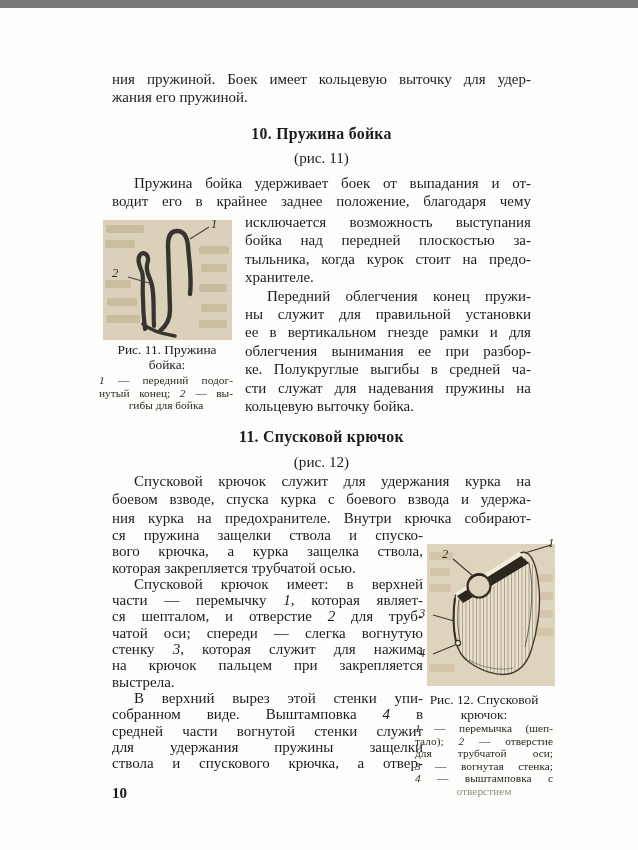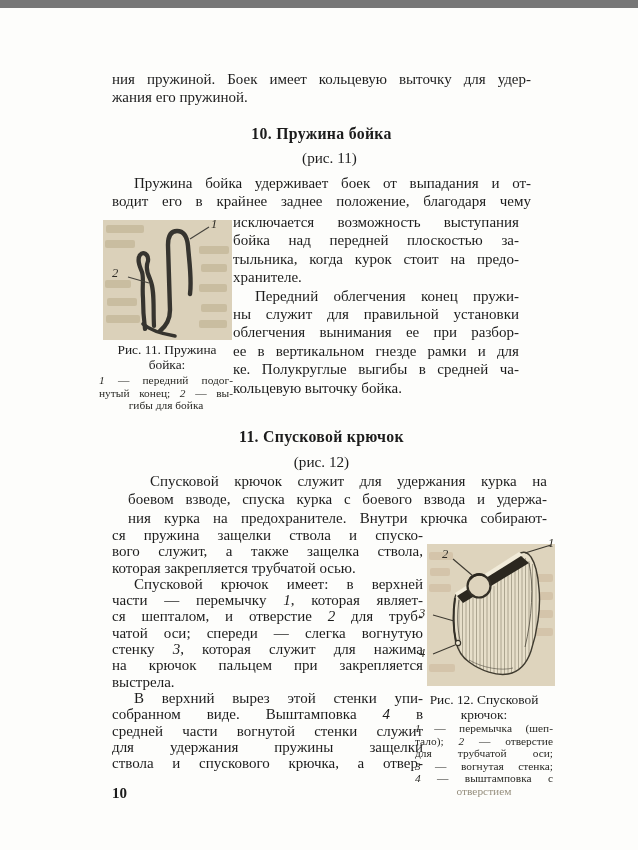--- a/index.html
+++ b/index.html
@@ -34,21 +34,21 @@
 <body>
 
 <div class="page">
 
   <div class="blk body-txt" style="left:112px;top:62px;width:419px;">
       <div class="tl">ния пружиной. Боек имеет кольцевую выточку для удер-</div>
       <div class="tl end">жания его пружиной.</div>
     </div>
 
   <div class="blk heading" style="left:112px;top:117px;width:419px;">10. Пружина бойка</div>
-  <div class="blk subheading" style="left:120px;top:141px;width:419px;">(рис. 11)</div>
+  <div class="blk subheading" style="left:112px;top:141px;width:419px;">(рис. 11)</div>
 
   <div class="blk body-txt" style="left:112px;top:166px;width:419px;">
       <div class="tl ind">Пружина бойка удерживает боек от выпадания и от-</div>
       <div class="tl">водит его в крайнее заднее положение, благодаря чему</div>
     </div>
 
   <div class="fig" style="left:103px;top:212px;width:129px;height:120px;">
     <svg width="129" height="120" viewBox="0 0 129 120">
       <rect width="129" height="120" fill="#dbd1ba"></rect>
       <g fill="#9b8a5f" opacity="0.28">
@@ -70,55 +70,56 @@
       </g>
       <g stroke="#44423c" stroke-width="1.1">
         <line x1="106" y1="7" x2="87" y2="19"></line>
         <line x1="25" y1="57" x2="46" y2="63"></line>
       </g>
     </svg>
     <span class="fig-label" style="left:108px;top:-2px;">1</span>
     <span class="fig-label" style="left:9px;top:47px;">2</span>
   </div>
 
-  <div class="blk body-txt" style="left:233px;top:205px;width:286px;">
+  <div class="blk body-txt" style="left:245px;top:205px;width:286px;">
       <div class="tl">исключается возможность выступания</div>
       <div class="tl">бойка над передней плоскостью за-</div>
       <div class="tl">тыльника, когда курок стоит на предо-</div>
       <div class="tl end">хранителе.</div>
       <div class="tl ind">Передний облегчения конец пружи-</div>
       <div class="tl">ны служит для правильной установки</div>
+      <div class="tl">ее в вертикальном гнезде рамки и для</div>
       <div class="tl">облегчения вынимания ее при разбор-</div>
-      <div class="tl">ее в вертикальном гнезде рамки и для</div>
       <div class="tl">ке. Полукруглые выгибы в средней ча-</div>
+      <div class="tl">сти служат для надевания пружины на</div>
       <div class="tl end">кольцевую выточку бойка.</div>
     </div>
 
   <div class="blk cap-title" style="left:96px;top:334px;width:142px;">
       <div class="tl">Рис. 11. Пружина</div>
       <div class="tl">бойка:</div>
     </div>
   <div class="blk cap-legend" style="left:99px;top:366px;width:134px;">
       <div class="tl"><i>1</i> — передний подог-</div>
       <div class="tl">нутый конец; <i>2</i> — вы-</div>
       <div class="tl end">гибы для бойка</div>
     </div>
 
   <div class="blk heading" style="left:112px;top:420px;width:419px;">11. Спусковой крючок</div>
   <div class="blk subheading" style="left:112px;top:445px;width:419px;">(рис. 12)</div>
 
-  <div class="blk body-txt" style="left:128px;top:464px;width:419px;">
+  <div class="blk body-txt" style="left:112px;top:464px;width:419px;">
       <div class="tl ind">Спусковой крючок служит для удержания курка на</div>
       <div class="tl">боевом взводе, спуска курка с боевого взвода и удержа-</div>
       <div class="tl">ния курка на предохранителе. Внутри крючка собирают-</div>
     </div>
 
   <div class="blk body-tight" style="left:112px;top:519px;width:311px;">
       <div class="tl">ся пружина защелки ствола и спуско-</div>
-      <div class="tl">вого служит, а также защелка ствола,</div>
+      <div class="tl">вого крючка, а курка защелка ствола,</div>
       <div class="tl end">которая закрепляется трубчатой осью.</div>
       <div class="tl ind">Спусковой крючок имеет: в верхней</div>
       <div class="tl">части — перемычку <i>1</i>, которая являет-</div>
       <div class="tl">ся шепталом, и отверстие <i>2</i> для труб-</div>
       <div class="tl">чатой оси; спереди — слегка вогнутую</div>
       <div class="tl">стенку <i>3</i>, которая служит для нажима</div>
       <div class="tl">на крючок пальцем при закрепляется</div>
       <div class="tl end">выстрела.</div>
       <div class="tl ind">В верхний вырез этой стенки упи-</div>
       <div class="tl">собранном виде. Выштамповка <i>4</i> в</div>

